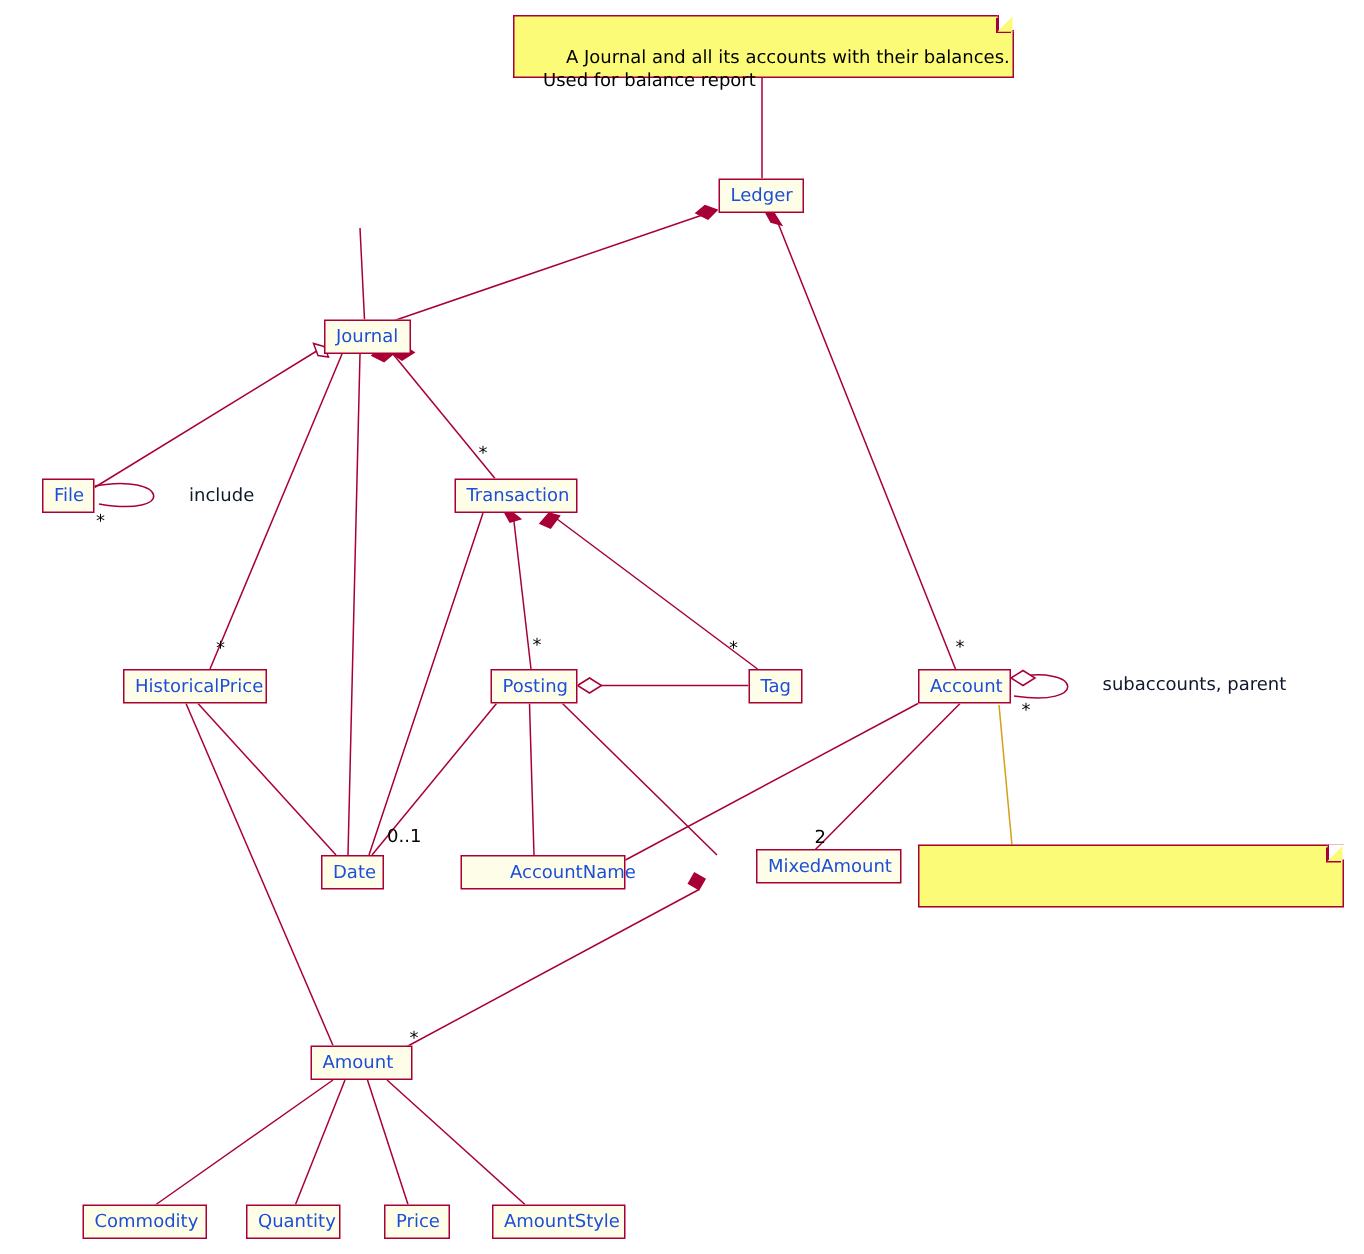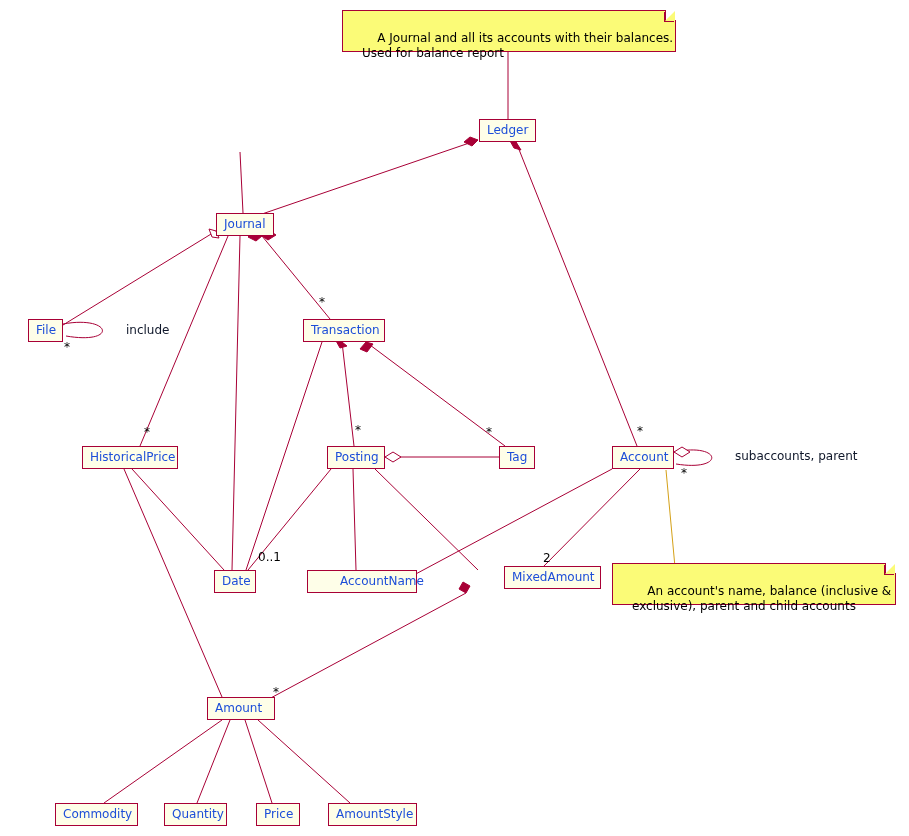--- a/index.html
+++ b/index.html
@@ -154,22 +154,20 @@
   </svg>
 
   <div class="note" style="left:342px; top:10px; width:334px; height:42px;">
     <span>A Journal and all its accounts with their balances.
 Used for balance report</span>
     <span class="note-corner"></span>
   </div>
 
 
   <div class="note" style="left:612px; top:563px; width:284px; height:42px;">
-    <span>An account's name, balance (inclusive &amp;
-exclusive), parent and child accounts</span>
     <span class="note-corner"></span>
   </div>
 
   <div class="uml-class" style="left:479px; top:119px; width:57px; height:23px;">
     <span>Ledger</span>
   </div>
 
   <div class="uml-class" style="left:216px; top:213px; width:58px; height:23px;">
     <span>Journal</span>
   </div>

